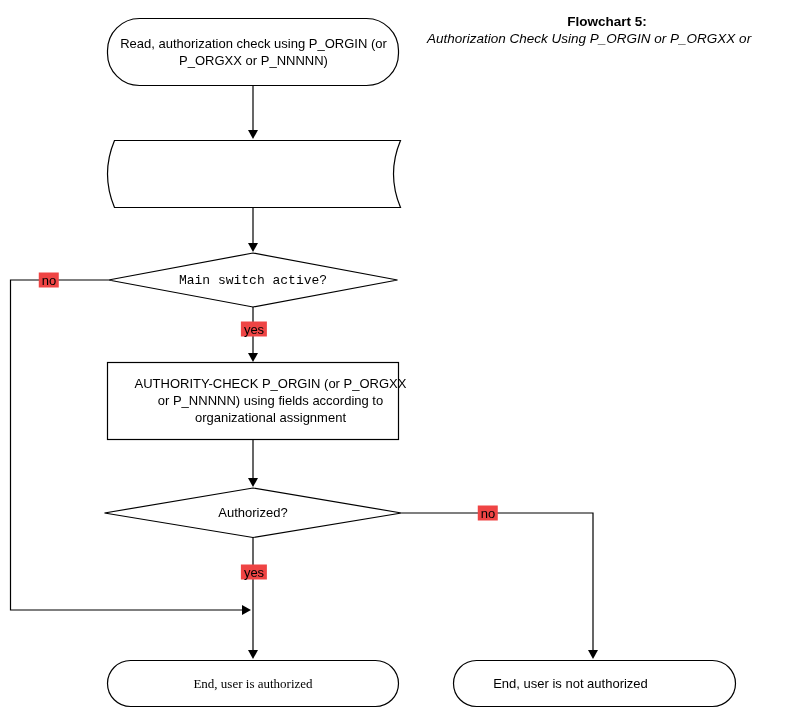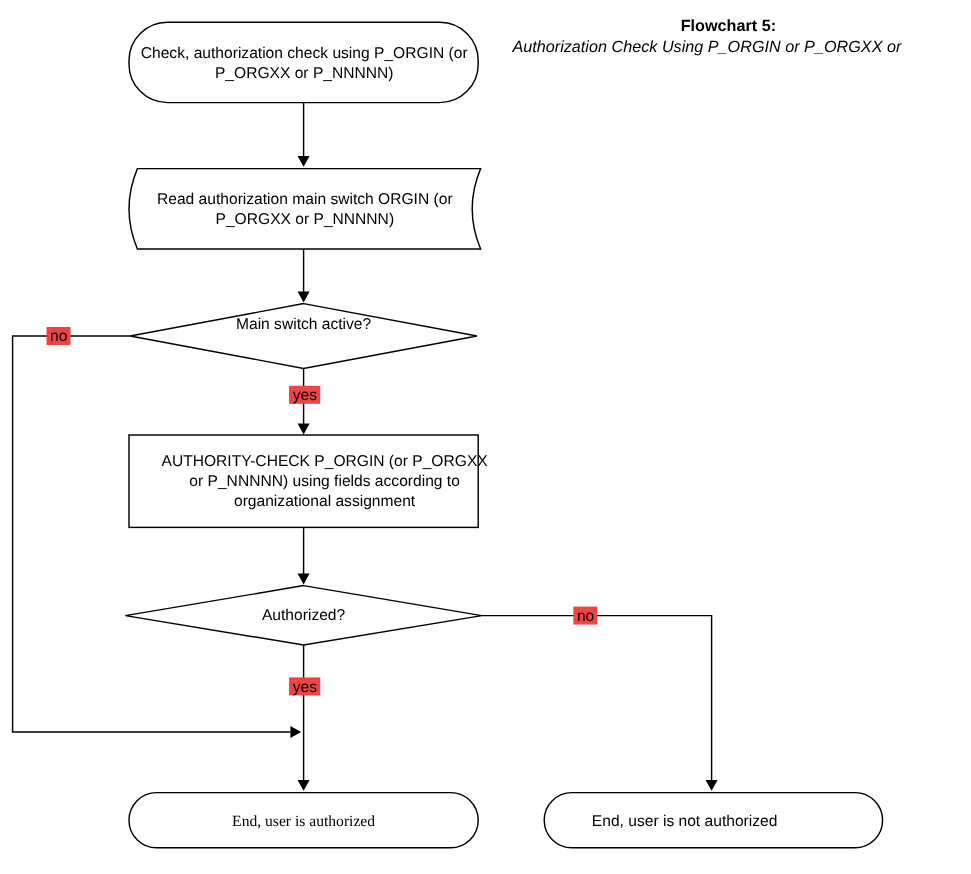--- a/index.html
+++ b/index.html
@@ -101,25 +101,24 @@
       <polygon points="248,130 258,130 253,139"></polygon>
       <polygon points="248,243 258,243 253,252"></polygon>
       <polygon points="248,353 258,353 253,362"></polygon>
       <polygon points="248,478 258,478 253,487"></polygon>
       <polygon points="242,605 242,615 251,610"></polygon>
       <polygon points="248,650 258,650 253,659"></polygon>
       <polygon points="588,650 598,650 593,659"></polygon>
     </g>
   </svg>
 
-  <div class="node-text" style="left:117px; top:18px; width:273px; height:67px;">Check, authorization check using P_ORGIN (or P_ORGXX or P_NNNNN)</div>
+  <div class="node-text" style="left:117px; top:18px; width:273px; height:67px;">Read, authorization check using P_ORGIN (or P_ORGXX or P_NNNNN)</div>
 
-  <div class="node-text" style="left:122px; top:140px; width:264px; height:67px;">Read authorization main switch ORGIN (or P_ORGXX or P_NNNNN)</div>
 
-  <div class="node-text" style="left:133px; top:242px; width:240px; height:54px;">Main switch active?</div>
+  <div class="node-text" style="left:133px; top:253px; width:240px; height:54px;font-family:Liberation Mono, monospace;">Main switch active?</div>
 
   <div class="node-text" style="left:134px; top:362px; width:273px; height:77px;">AUTHORITY-CHECK P_ORGIN (or P_ORGXX or P_NNNNN) using fields according to organizational assignment</div>
 
   <div class="node-text" style="left:133px; top:488px; width:240px; height:49px;">Authorized?</div>
 
   <div class="node-text" style="left:117px; top:660px; width:272px; height:46px;font-family:Liberation Serif, serif;">End, user is authorized</div>
 
   <div class="node-text" style="left:439px; top:660px; width:263px; height:46px;">End, user is not authorized</div>
 
   <span class="edge-label" style="left:49px; top:280px;">no</span>

